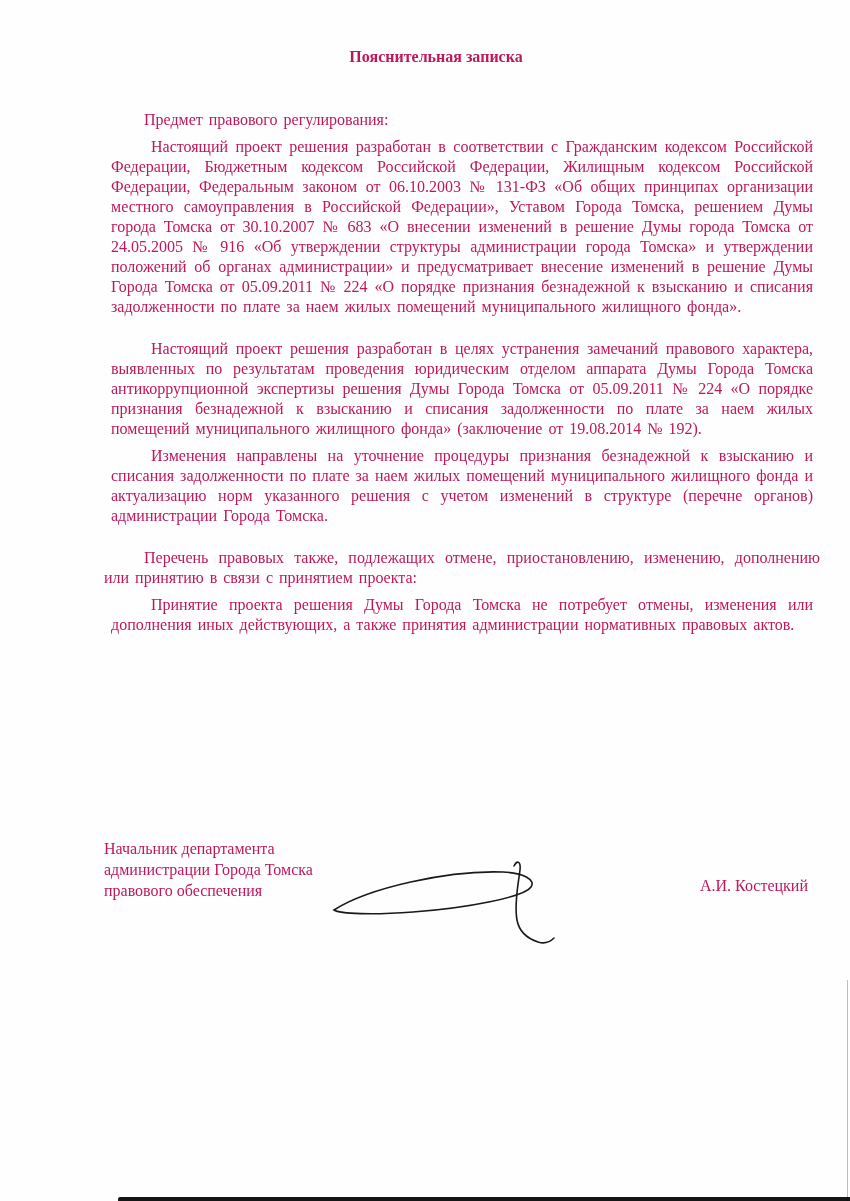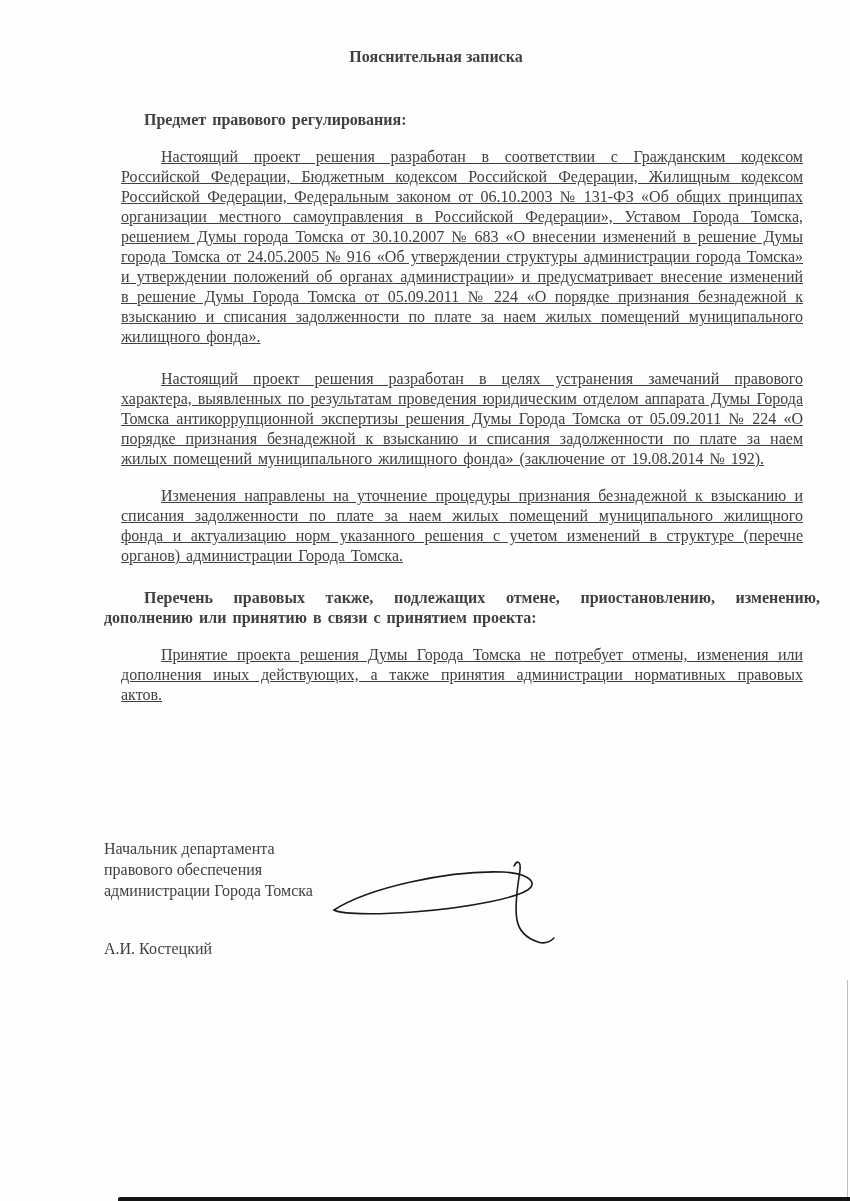--- a/index.html
+++ b/index.html
@@ -5,21 +5,21 @@
   html, body {
     margin: 0;
     padding: 0;
     background: #ffffff;
   }
   .page {
     position: relative;
     width: 850px;
     height: 1201px;
     background: #fefefe;
-    color: #404040;
+    color: #be185d;
     font-family: "Liberation Serif", "DejaVu Serif", serif;
     font-size: 16px;
     line-height: 20px;
     overflow: hidden;
     box-sizing: border-box;
   }
   .title-block {
     margin: 46px 30px 0 52px;
     text-align: center;
     font-weight: bold;
@@ -28,40 +28,38 @@
   .title-block .doc-title { display: block; }
   .title-block .doc-subtitle { display: block; }
   .body-col {
     margin: 0 30px 0 104px;
     text-align: justify;
     word-spacing: 2px;
   }
   .section { margin-top: 22px; }
   .section-first { margin-top: 42px; }
   .section-heading {
-    font-weight: bold;
+    font-weight: normal;
     text-indent: 40px;
     text-align: justify;
     margin-top: 8px;
   }
   .para {
     text-indent: 40px;
-    margin: 17px;
-    text-decoration: underline;
+    margin: 7px;
   }
   .signature-block {
     position: absolute;
     left: 104px;
     right: 30px;
     top: 838px;
     display: flex;
     justify-content: space-between;
     align-items: flex-start;
     line-height: 21px;
-    flex-direction: column;
   }
   .signature-lines { text-align: left; }
   .signer-name {
     margin-top: 37px;
     padding-right: 12px;
     white-space: nowrap;
   }
   .handwritten-signature {
     position: absolute;
     left: 328px;
@@ -112,22 +110,22 @@
     <div class="section">
       <div class="section-heading">Перечень правовых также, подлежащих отмене, приостановлению, изменению, дополнению или принятию в связи с принятием проекта:</div>
       <p class="para">Принятие проекта решения Думы Города Томска не потребует отмены, изменения или дополнения иных действующих, а также принятия администрации нормативных правовых актов.</p>
     </div>
 
   </div>
 
   <div class="signature-block">
     <div class="signature-lines">
       <div>Начальник департамента</div>
+      <div>администрации Города Томска</div>
       <div>правового обеспечения</div>
-      <div>администрации Города Томска</div>
     </div>
     <div class="signer-name">А.И. Костецкий</div>
   </div>
 
   <svg class="handwritten-signature" viewBox="0 0 240 92" xmlns="http://www.w3.org/2000/svg">
     <path d="M 6,52 C 40,30 120,12 175,14 C 196,15 208,22 203,29 C 196,39 140,50 85,54 C 45,57 12,56 6,52 Z" fill="none" stroke="#1a1a1a" stroke-width="1.6" stroke-linecap="round"></path>
     <path d="M 186,8 C 189,2 193,3 192,12 C 190,28 186,46 189,62 C 191,73 198,80 210,84 C 216,86 222,84 226,80" fill="none" stroke="#1a1a1a" stroke-width="1.6" stroke-linecap="round"></path>
   </svg>
 
   <div class="scan-edge-bottom"></div>

